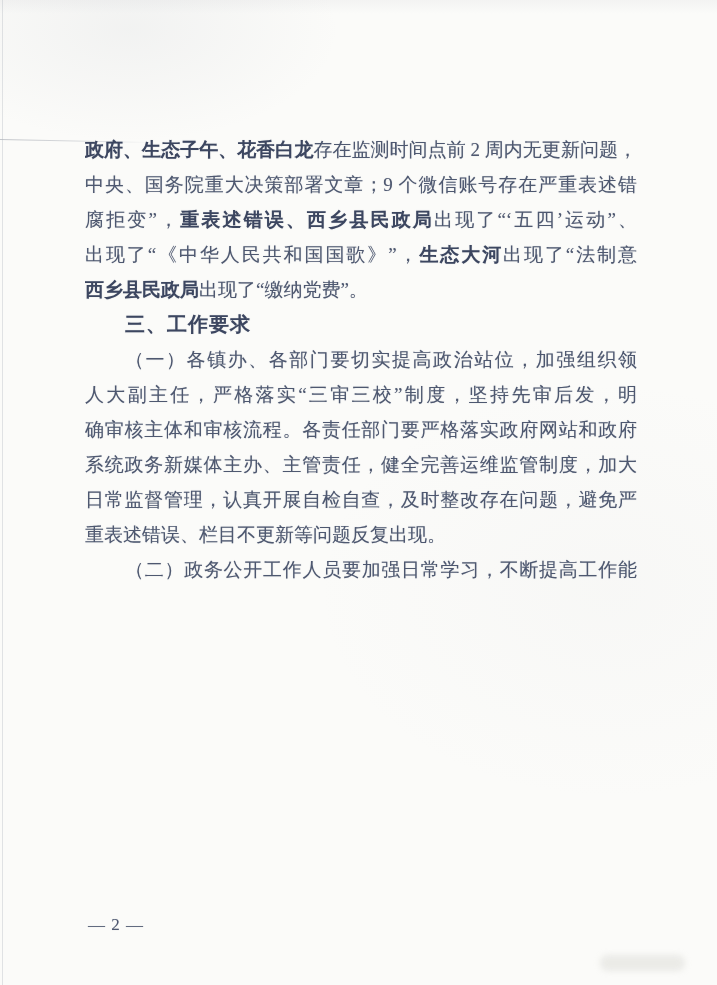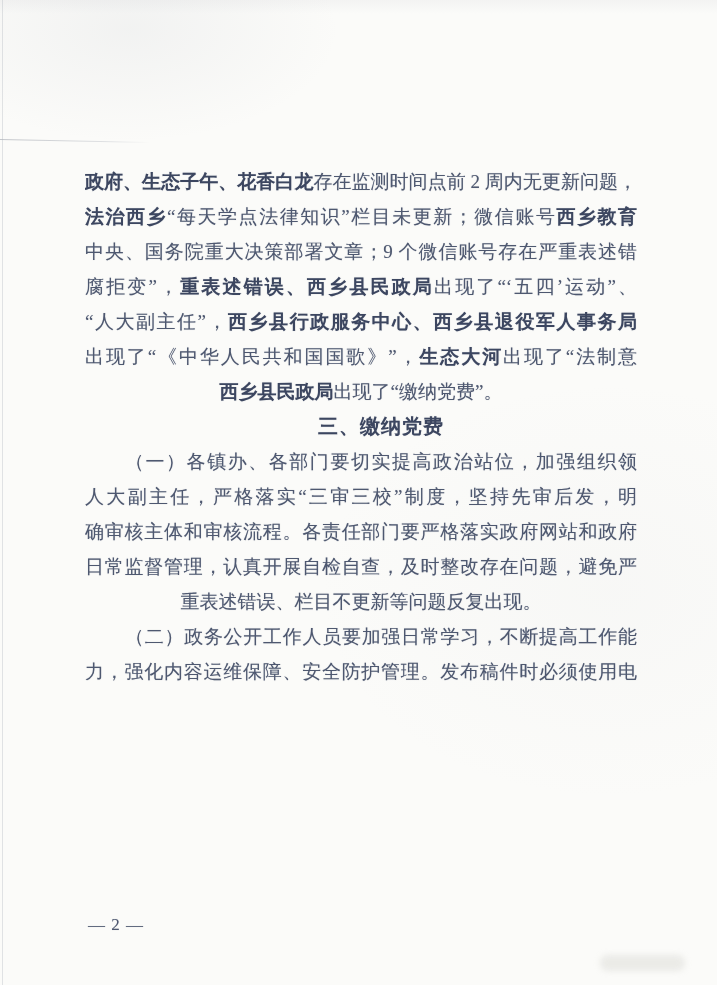--- a/index.html
+++ b/index.html
@@ -24,27 +24,25 @@
   }
   .text-block {
     position: absolute;
     left: 85px;
     top: 132px;
     width: 552px;
     font-size: 19px;
     line-height: 35px;
     color: var(--text-color, #4e5870);
     text-shadow: 0 0 1px rgba(78, 88, 112, 0.35);
-    margin-top: 32px;
   }
   .line {
     height: 35px;
     overflow: hidden;
     word-break: break-all;
-    text-align: center;
   }
   .line.justify {
     text-align: justify;
     text-align-last: justify;
   }
   .line.indent { padding-left: 40px; }
   .line .b { font-weight: 700; color: var(--bold-color, #3c4660); }
   .line .r { font-weight: 400; }
   .line.heading {
     font-weight: 700;
@@ -88,30 +86,28 @@
 </head>
 <body>
 
 <div class="page" style="--page-bg: #fbfbf9; --text-color: #4e5870; --bold-color: #3c4660;">
   <div class="crease"></div>
   <div class="edge-line"></div>
   <div class="corner-smudge"></div>
 
   <div class="text-block">
       <div class="line justify"><span class="b">政府、生态子午、花香白龙</span><span class="r">存在监测时间点前 2 周内无更新问题，</span></div>
-      <div class="line justify"><span class="b">法治西乡</span><span class="r">“每天学点法律知识”栏目未更新；微信账号</span><span class="b">西乡教育</span></div>
       <div class="line justify"><span class="r">中央、国务院重大决策部署文章；9 个微信账号存在严重表述错</span></div>
       <div class="line justify"><span class="r">腐拒变”，</span><span class="b">重表述错误、西乡县民政局</span><span class="r">出现了“‘五四’运动”、</span></div>
-      <div class="line justify"><span class="r">“人大副主任”，</span><span class="b">西乡县行政服务中心、西乡县退役军人事务局</span></div>
       <div class="line justify"><span class="r">出现了“《中华人民共和国国歌》”，</span><span class="b">生态大河</span><span class="r">出现了“法制意</span></div>
       <div class="line"><span class="b">西乡县民政局</span><span class="r">出现了“缴纳党费”。</span></div>
-      <div class="line heading indent"><span class="b">三、缴纳党费</span></div>
+      <div class="line heading indent"><span class="b">三、工作要求</span></div>
       <div class="line justify indent"><span class="r">（一）各镇办、各部门要切实提高政治站位，加强组织领导，</span></div>
       <div class="line justify"><span class="r">人大副主任，严格落实“三审三校”制度，坚持先审后发，明</span></div>
       <div class="line justify"><span class="r">确审核主体和审核流程。各责任部门要严格落实政府网站和政府</span></div>
+      <div class="line justify"><span class="r">系统政务新媒体主办、主管责任，健全完善运维监管制度，加大</span></div>
       <div class="line justify"><span class="r">日常监督管理，认真开展自检自查，及时整改存在问题，避免严</span></div>
       <div class="line"><span class="r">重表述错误、栏目不更新等问题反复出现。</span></div>
       <div class="line justify indent"><span class="r">（二）政务公开工作人员要加强日常学习，不断提高工作能</span></div>
-      <div class="line justify"><span class="r">力，强化内容运维保障、安全防护管理。发布稿件时必须使用电</span></div>
     </div>
 
   <div class="page-number">— 2 —</div>
 </div>
 
 </body></html>

